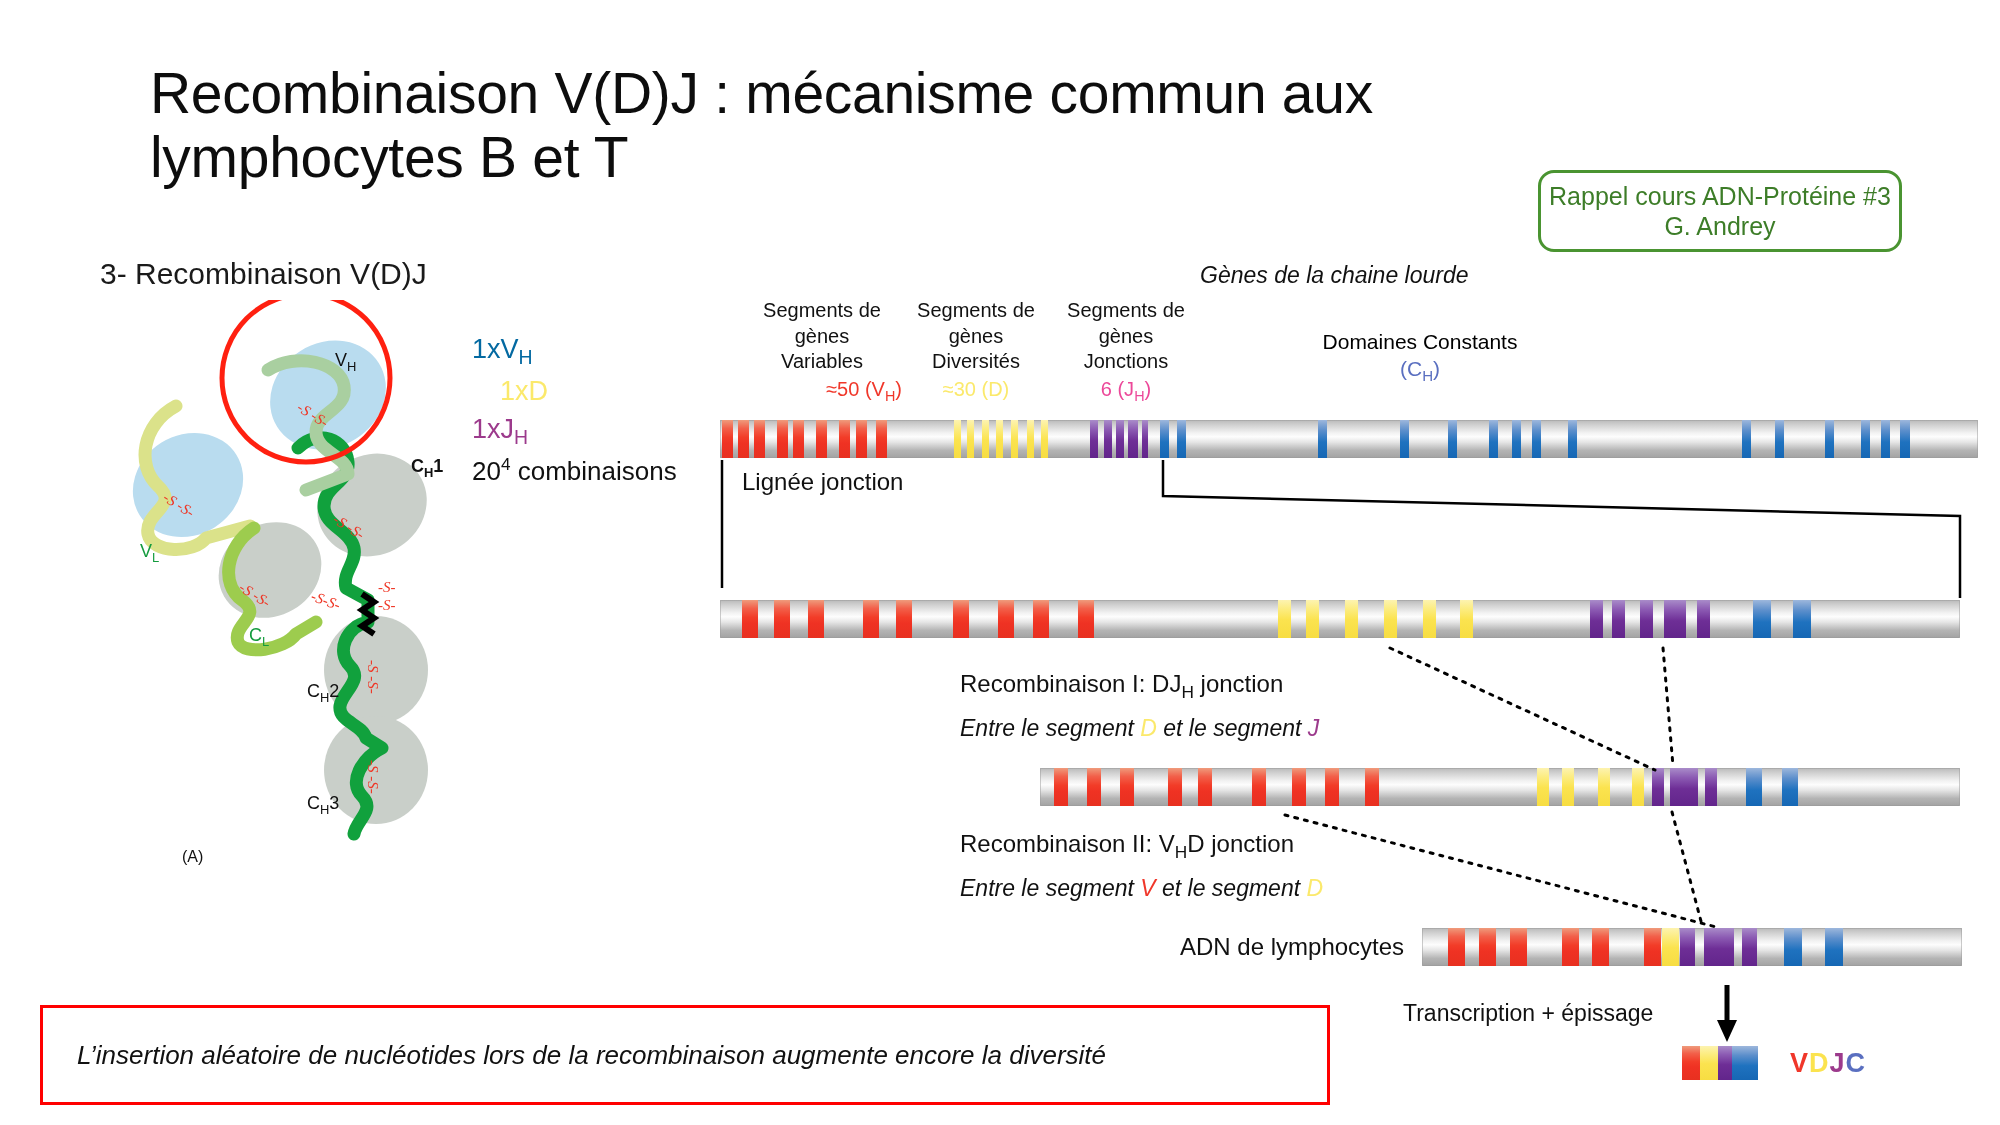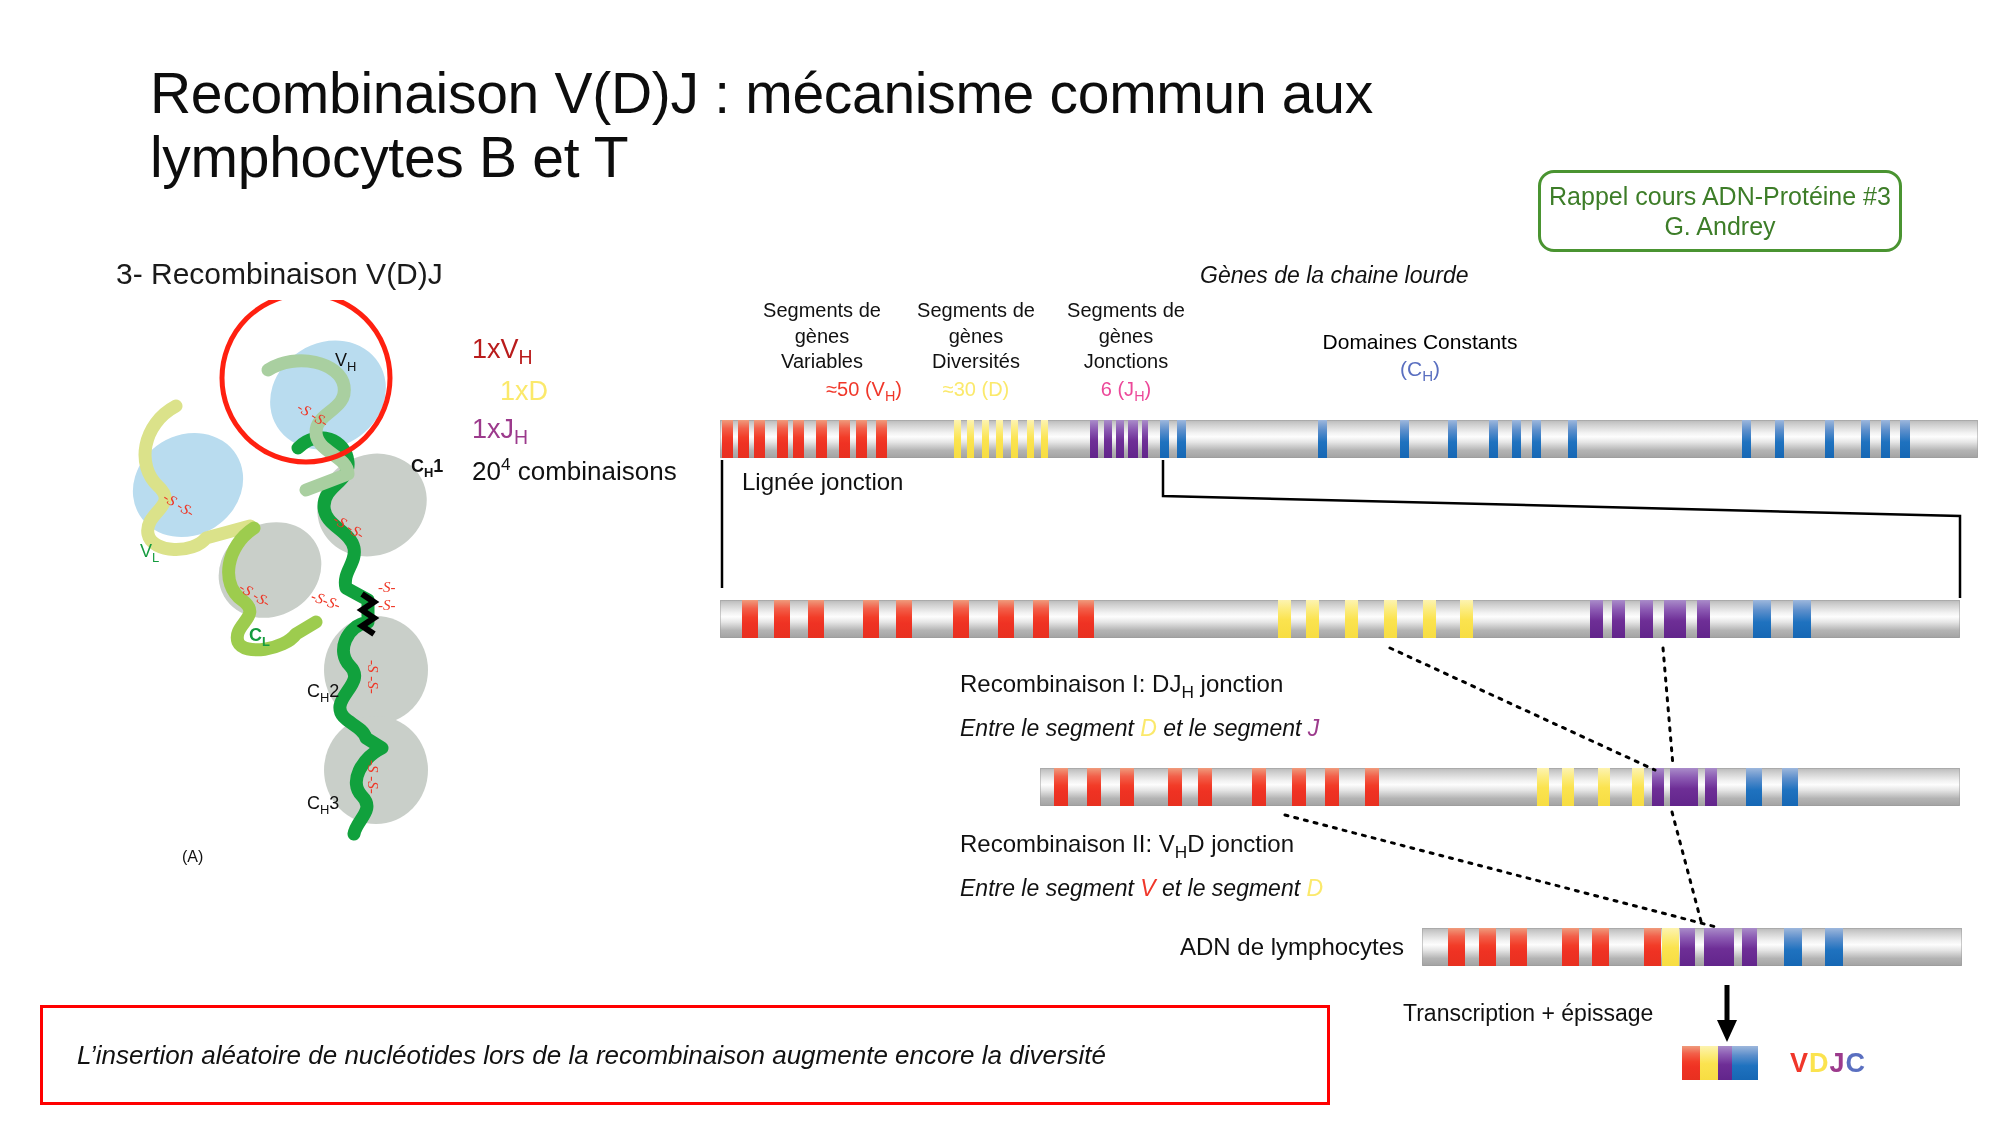--- a/index.html
+++ b/index.html
@@ -20,32 +20,32 @@
   
   #recall-box{
     left:1538px;top:170px;width:364px;height:82px;
     border:3px solid #4a9431;border-radius:16px;background:#ffffff;
     display:flex;align-items:center;justify-content:center;text-align:center;
     color:#3d7d28;font-size:25px;line-height:1.2;padding:0 4px;box-sizing:border-box;
   }
 
   
   #section-subtitle{
-    left:100px;top:257px;font-size:30px;color:#1a1a1a;margin-left:16px;
+    left:100px;top:257px;font-size:30px;color:#1a1a1a;
   }
 
   
   .ab-label{font-size:18px;color:#111;}
   .ab-label.green{color:#149b3e;}
   .sub{font-size:0.72em;vertical-align:sub;}
   .sup{font-size:0.66em;vertical-align:super;}
 
   
   #combo-list{left:472px;top:330px;font-size:27px;line-height:1.42;}
-  #combo-list .c1{color:#b91c1c;}
+  #combo-list .c1{color:#0369a1;}
   #combo-list .c2{color:#fbe96b;margin-left:28px;}
   #combo-list .c3{color:#9c3a8c;}
   #combo-list .c4{color:#111;font-size:26px;}
 
   
   .colhead{
     position:absolute;text-align:center;font-size:20px;line-height:1.28;color:#111;
   }
   .colhead .count{display:block;margin-top:2px;}
   .cnt-red{color:#f0372a;text-align:right;}
@@ -156,21 +156,21 @@
 
   <circle cx="196" cy="78" r="84" fill="none" stroke="#ff2010" stroke-width="5"></circle>
 </svg>
 
 <div class="abs ab-label" style="left:335px;top:350px;">
   <span>V</span><span class="sub">H</span>
 </div>
 <div class="abs ab-label green" style="left:140px;top:541px;">
   <span>V</span><span class="sub">L</span>
 </div>
-<div class="abs ab-label green" style="left:249px;top:625px;font-weight:bold;">
+<div class="abs ab-label green" style="left:249px;top:625px;">
   <span>C</span><span class="sub">L</span>
 </div>
 <div class="abs ab-label" style="left:411px;top:456px;font-weight:bold;">
   <span>C</span><span class="sub">H</span><span>1</span>
 </div>
 <div class="abs ab-label" style="left:307px;top:681px;">
   <span>C</span><span class="sub">H</span><span>2</span>
 </div>
 <div class="abs ab-label" style="left:307px;top:793px;">
   <span>C</span><span class="sub">H</span><span>3</span>

